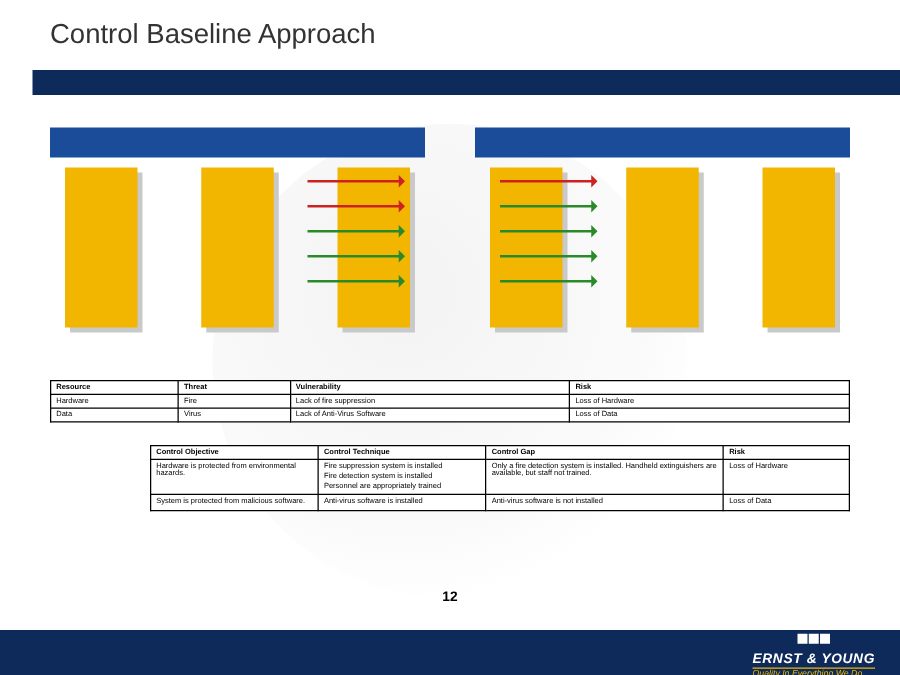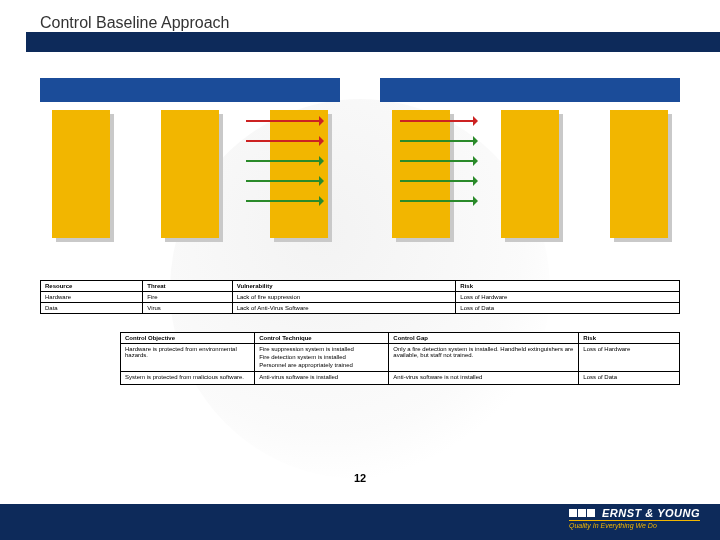--- a/index.html
+++ b/index.html
@@ -18,22 +18,22 @@
     width: 380px;
     height: 380px;
     transform: translate(-50%, -45%);
     border-radius: 50%;
     background: radial-gradient(circle at 40% 35%, rgba(200,200,200,0.22), rgba(200,200,200,0.08) 60%, rgba(200,200,200,0) 75%);
     z-index: 0;
   }
   .title {
     position: relative;
     z-index: 2;
-    padding: 14px 0 0 40px;
-    font-size: 16px;
+    padding: 14px 0 16px 40px;
+    font-size: 22px;
     font-weight: 500;
     color: #333;
   }
   .title-bar {
     position: relative;
     z-index: 2;
     margin-left: 26px;
     height: 20px;
     background: #0d2a5a;
   }
@@ -156,20 +156,21 @@
   .ey {
     position: absolute;
     right: 20px;
     top: 3px;
     text-align: left;
   }
   .ey-logo {
     display: flex;
     align-items: center;
     gap: 6px;
+    flex-direction: column;
   }
   .ey-sq { display:flex; }
   .ey-sq span {
     width: 8px; height: 8px;
     background: #fff;
     margin-right: 1px;
     display:block;
   }
   .ey-name {
     font-size: 11px;

